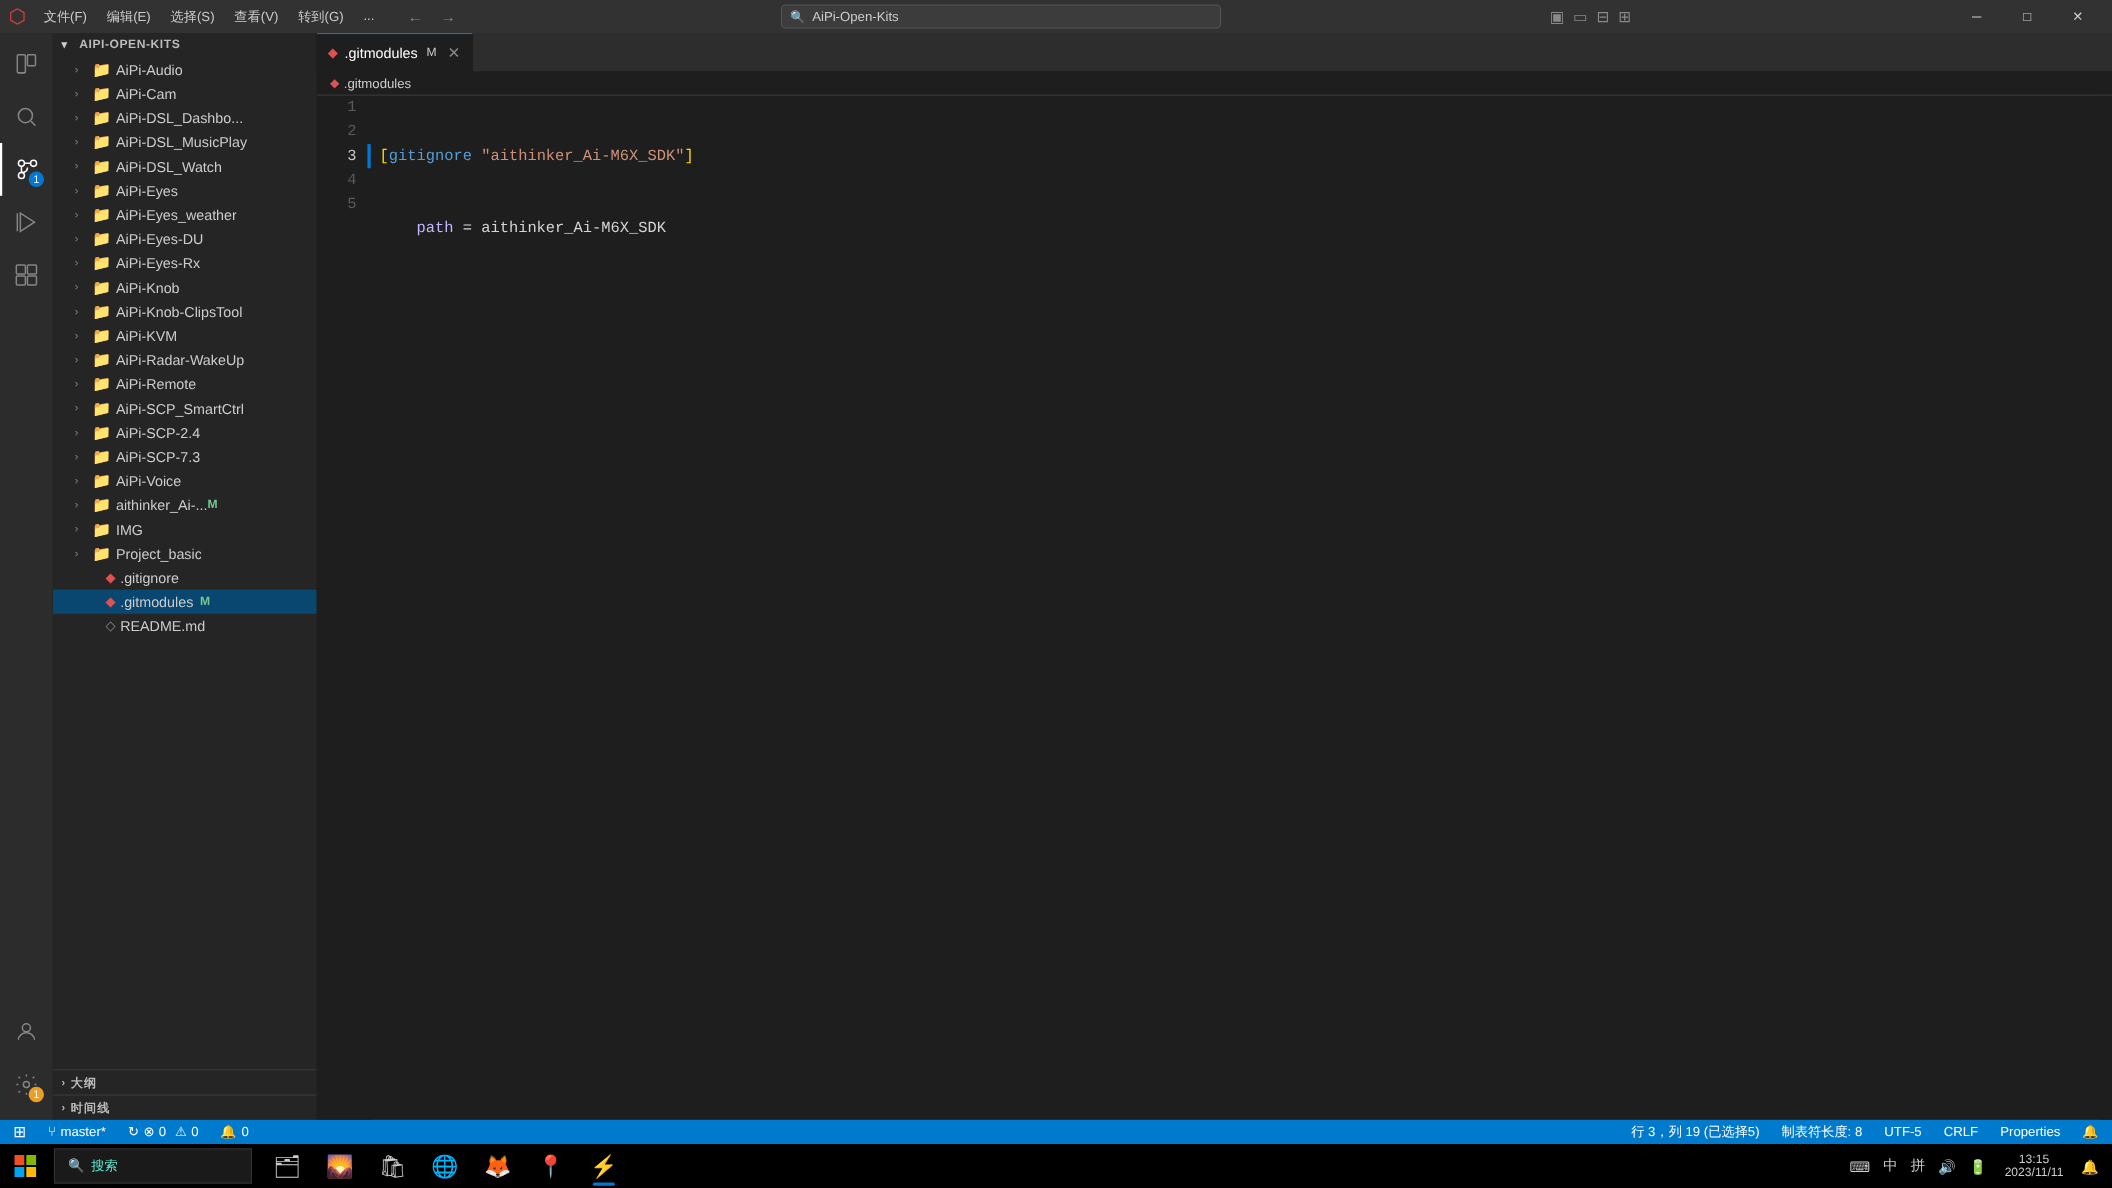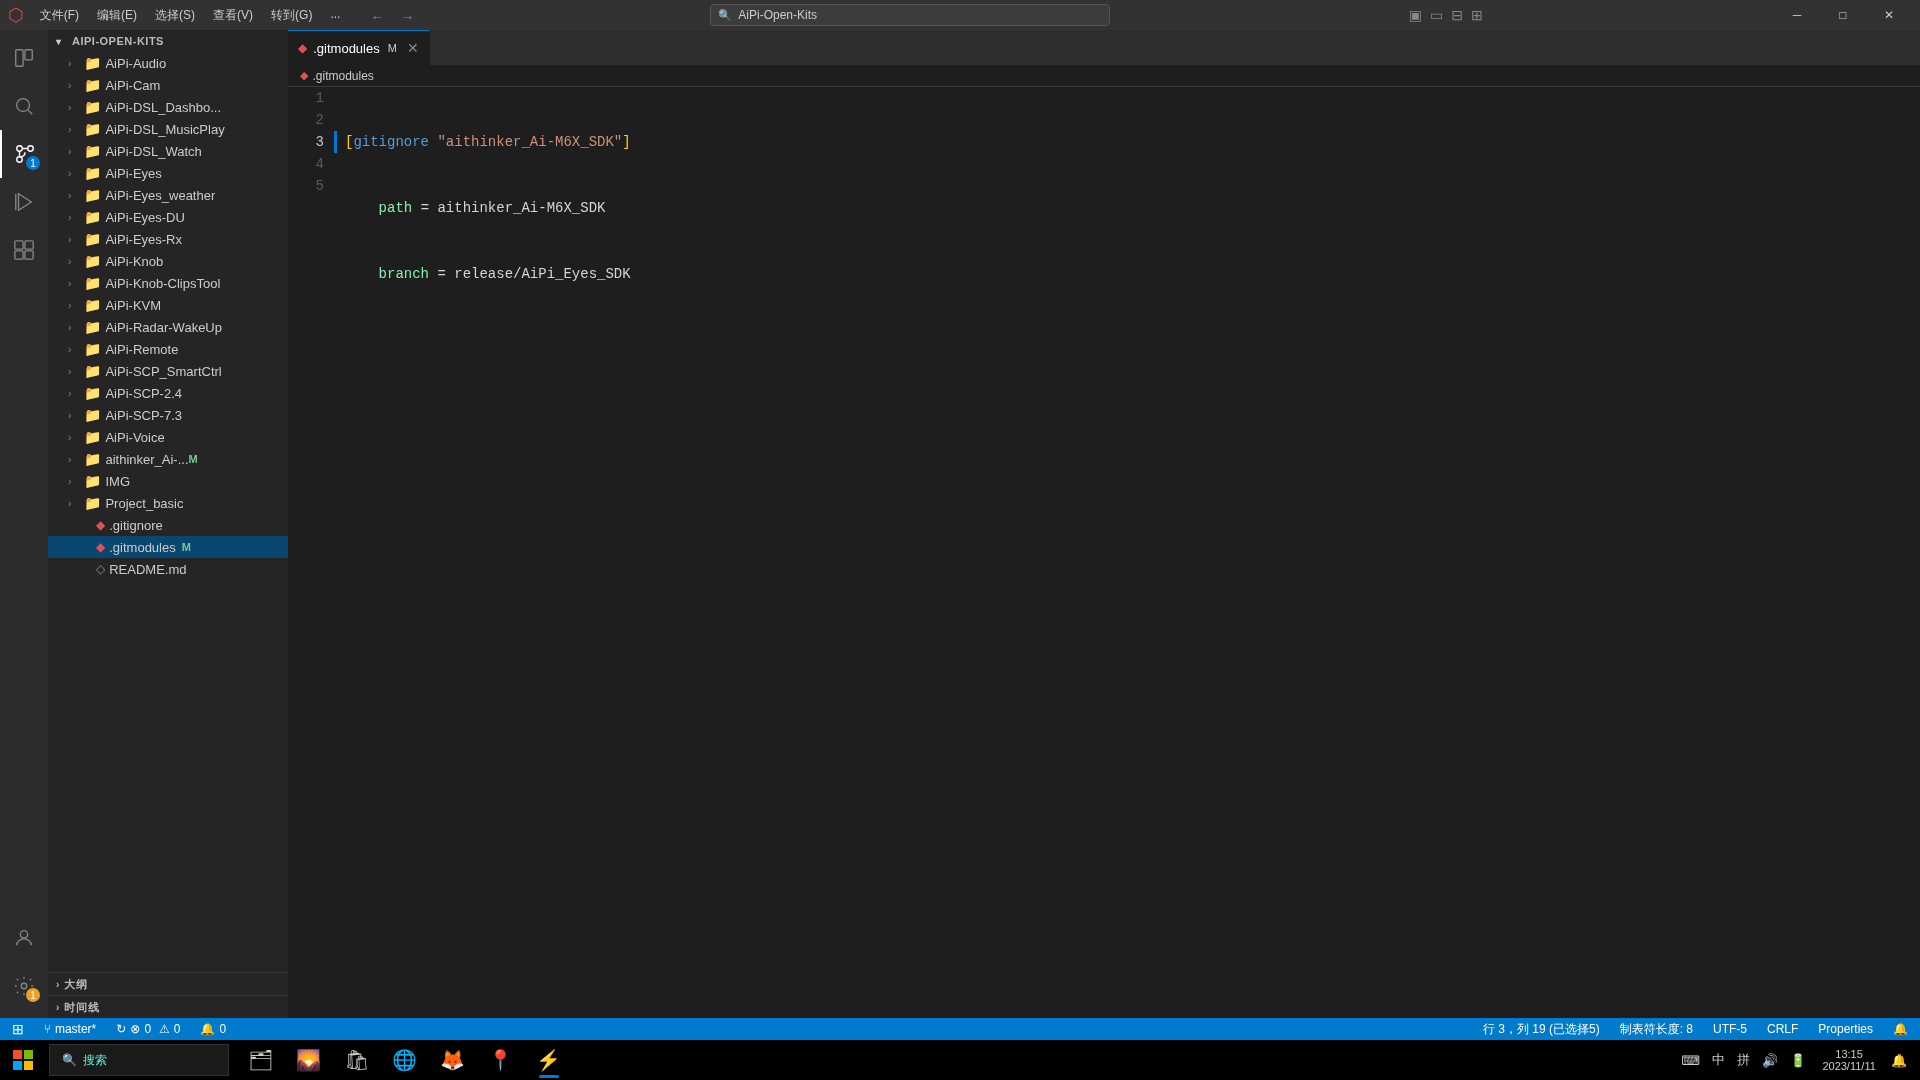--- a/index.html
+++ b/index.html
@@ -228,21 +228,21 @@
     }
     .code-content::-webkit-scrollbar { height: 8px; }
     .code-content::-webkit-scrollbar-thumb { background: #424242; }
     .line { display: block; height: 22px; }
     .line.highlighted-line { background: #264f78; }
 
     
     .s-bracket { color: #ffd700; }
     .s-keyword { color: #569cd6; }
     .s-string { color: #ce9178; }
-    .s-identifier { color: #86efac; }
+    .s-identifier { color: #c4b5fd; }
     .s-operator { color: #d4d4d4; }
     .s-url { color: #4ec9b0; text-decoration: underline; }
 
     
     #statusbar {
       height: 22px;
       background: #007acc;
       display: flex;
       align-items: center;
       padding: 0 8px;
@@ -554,21 +554,20 @@
       <div style="width:3px; background:#1e1e1e;">
         <div style="height:22px; background:transparent;"></div>
         <div style="height:22px; background:transparent;"></div>
         <div style="height:22px; background:#0078d4;"></div>
         <div style="height:22px; background:transparent;"></div>
         <div style="height:22px; background:transparent;"></div>
       </div>
       <div class="code-content">
         <span class="line"><span class="s-bracket">[</span><span class="s-keyword">gitignore</span> <span class="s-string">"aithinker_Ai-M6X_SDK"</span><span class="s-bracket">]</span></span>
         <span class="line">    <span class="s-identifier">path</span> <span class="s-operator">= aithinker_Ai-M6X_SDK</span></span>
-        <span class="line">    <span class="s-identifier">branch</span> <span class="s-operator">= release/AiPi_Eyes_SDK</span></span>
         <span class="line"> </span>
       </div>
       <div class="minimap-area"></div>
     </div>
   </div>
 
 </div>
 
 <div id="statusbar">
   <div class="status-item">

